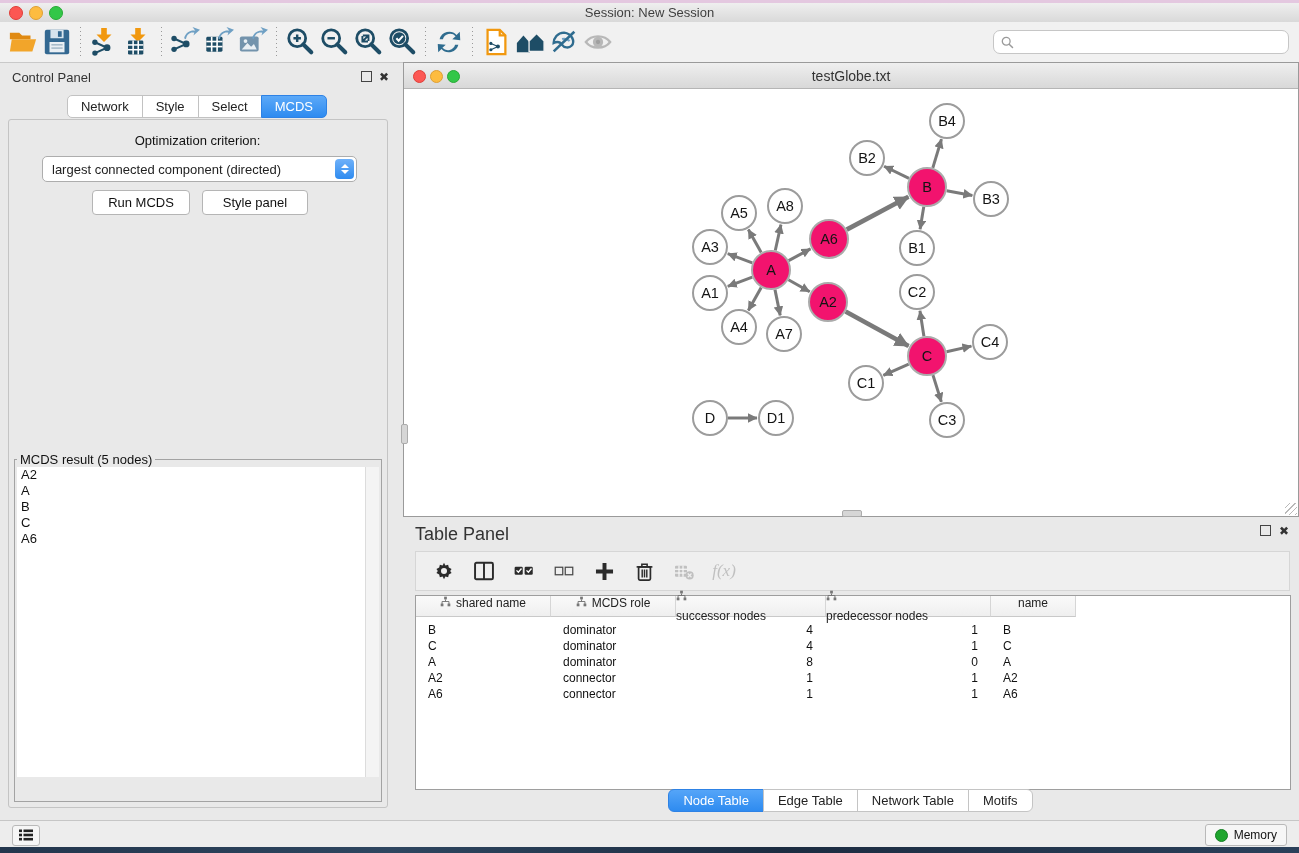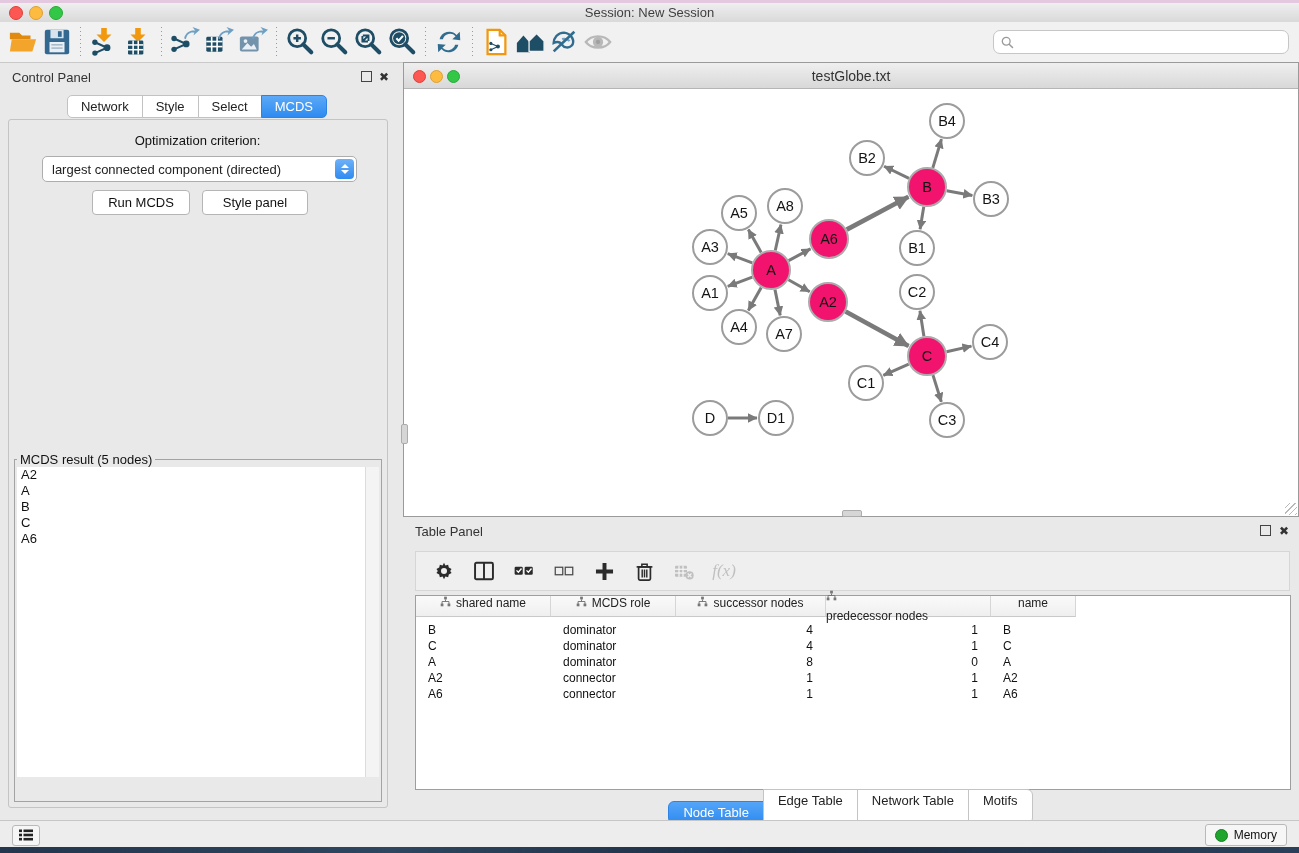--- a/index.html
+++ b/index.html
@@ -57,35 +57,35 @@
   
   .netwin{left:403px;top:62px;width:894px;height:453px;border:1px solid #9A9A9A;background:#fff;}
   .net-titlebar{position:absolute;left:0;top:0;width:100%;height:25px;
                 background:linear-gradient(#EFEFEF,#D8D8D8);border-bottom:1px solid #B5B5B5;}
   .ntl{position:absolute;top:7px;width:11px;height:11px;border-radius:50%;}
   .net-title{position:absolute;left:0;right:0;top:5px;text-align:center;font-size:14px;color:#333;}
   .grip{position:absolute;right:1px;bottom:1px;width:12px;height:12px;
         background:repeating-linear-gradient(135deg,transparent 0 3px,#B9B9B9 3px 4px);}
   .knob{position:absolute;background:#D6D6D6;border:1px solid #ACACAC;border-radius:2px;}
   
-  .tp-title{left:415px;top:524px;font-size:13px;color:#333;}
+  .tp-title{left:415px;top:524px;font-size:18px;color:#333;}
   .tp-toolbar{left:415px;top:551px;width:875px;height:40px;background:#EFEFEF;border:1px solid #D6D6D6;
               display:flex;align-items:center;padding-left:8px;box-sizing:border-box;}
   .tp-toolbar .tbi{width:40px;}
   .fx{font-family:"Liberation Serif","DejaVu Serif",serif;font-style:italic;font-size:17px;color:#9A9A9A;}
   .table-wrap{left:415px;top:595px;width:874px;height:193px;background:#fff;border:1px solid #9E9E9E;}
   .th-cell{position:absolute;top:0;height:21px;background:linear-gradient(#FAFAFA,#EFEFEF);
            border-right:1px solid #D6D6D6;border-bottom:1px solid #C9C9C9;display:flex;
            align-items:flex-start;justify-content:center;gap:5px;font-size:12px;color:#222;box-sizing:border-box;}
   .td-cell{position:absolute;font-size:12px;color:#111;height:16px;line-height:16px;box-sizing:border-box;}
   .bottom-tabs{left:403px;top:789px;width:896px;display:flex;justify-content:center;}
   .btab{font-size:13px;padding:3px 14px;background:#fff;border:1px solid #C4C4C4;margin-left:-1px;color:#222;}
   .btab.first{border-radius:6px 0 0 6px;}
   .btab.last{border-radius:0 6px 6px 0;}
-  .btab.active{background:linear-gradient(#55A5F8,#2E8BF0);color:#fff;border-color:#2E82E5;margin-top:12px;}
+  .btab.active{background:linear-gradient(#55A5F8,#2E8BF0);color:#fff;border-color:#2E82E5;}
   
   .statusbar{left:0;top:820px;width:1299px;height:27px;background:#EDEDED;border-top:1px solid #C6C6C6;}
   .sb-btn{position:absolute;left:12px;top:4px;width:26px;height:19px;background:#F6F6F6;
           border:1px solid #B9B9B9;border-radius:3px;display:flex;align-items:center;justify-content:center;}
   .mem-btn{position:absolute;right:12px;top:3px;height:20px;padding:0 9px;background:#F6F6F6;
            border:1px solid #B9B9B9;border-radius:3px;display:flex;align-items:center;gap:6px;font-size:12px;color:#111;}
   .mem-dot{width:11px;height:11px;border-radius:50%;background:#1FA52E;border:1px solid #158023;}
   .bottomstrip{left:0;top:847px;width:1299px;height:6px;
                background:linear-gradient(90deg,#23364D,#2E4660 30%,#1C2C41 60%,#2A405A);}
 </style>
@@ -496,21 +496,21 @@
         </div>
         <div class="th-cell" style="left: 135px; width: 125px;">
           <span><svg width="11" height="11" viewBox="0 0 16 16">
               <rect x="6" y="1" width="4" height="4" fill="#777"></rect>
               <path d="M8 5 v3 M3 12 v-4 h10 v4" stroke="#777" stroke-width="1.4" fill="none"></path>
               <rect x="1" y="11" width="4" height="4" fill="#777"></rect>
               <rect x="11" y="11" width="4" height="4" fill="#777"></rect>
             </svg></span>
           <span>MCDS role</span>
         </div>
-        <div class="th-cell" style="left: 260px; width: 150px;">
+        <div class="th-cell" style="left: 260px; width: 150px; flex-direction: column;">
           <span><svg width="11" height="11" viewBox="0 0 16 16">
               <rect x="6" y="1" width="4" height="4" fill="#777"></rect>
               <path d="M8 5 v3 M3 12 v-4 h10 v4" stroke="#777" stroke-width="1.4" fill="none"></path>
               <rect x="1" y="11" width="4" height="4" fill="#777"></rect>
               <rect x="11" y="11" width="4" height="4" fill="#777"></rect>
             </svg></span>
           <span>successor nodes</span>
         </div>
         <div class="th-cell" style="left: 410px; width: 165px; flex-direction: column;">
           <span><svg width="11" height="11" viewBox="0 0 16 16">

